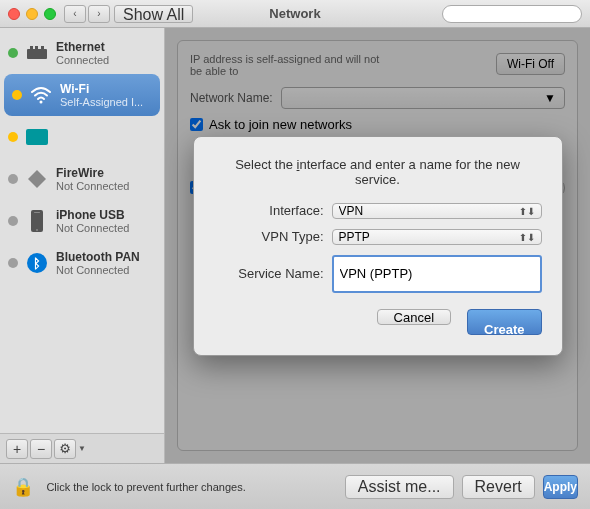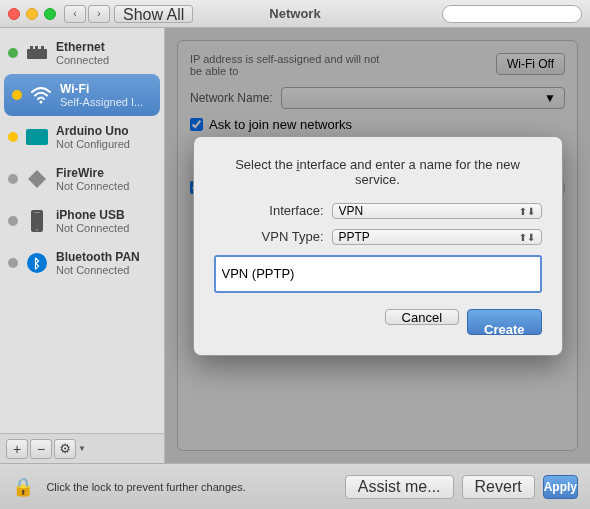--- a/index.html
+++ b/index.html
@@ -374,20 +374,21 @@
     .modal-create-btn {
       height: 24px;
       padding: 12px 16px;
       background: linear-gradient(to bottom, #6baae8, #4a80c8);
       border: 1px solid #3a6ab0;
       border-radius: 4px;
       font-size: 13px;
       cursor: pointer;
       color: #fff;
       font-weight: bold;
+      margin-left: 8px;
     }
     .select-wrapper {
       flex: 1;
       position: relative;
     }
     .select-wrapper select {
       width: 100%;
       height: 16px;
       background: linear-gradient(to bottom, #f8f8f8, #e8e8e8);
       border: 1px solid #aaa;
@@ -485,24 +486,20 @@
           <div class="item-name">Wi-Fi</div>
           <div class="item-status">Self-Assigned I...</div>
         </div>
       </div>
 
       <div class="sidebar-item">
         <div class="status-dot dot-yellow"></div>
         <div class="item-icon">
           <div class="arduino-icon"></div>
         </div>
-        <div class="item-text">
-          <div class="item-name">Arduino Uno</div>
-          <div class="item-status">Not Configured</div>
-        </div>
       </div>
 
       <div class="sidebar-item">
         <div class="status-dot dot-gray"></div>
         <div class="item-icon">
           <svg width="22" height="22" viewBox="0 0 22 22">
             <polygon points="11,2 20,11 11,20 2,11" fill="#888"></polygon>
           </svg>
         </div>
         <div class="item-text">
@@ -611,20 +608,21 @@
               <option selected="">PPTP</option>
               <option>L2TP over IPSec</option>
               <option>Cisco IPSec</option>
               <option>IKEv2</option>
             </select>
             <span class="select-arrow">⬆⬇</span>
           </div>
         </div>
 
         <div class="form-row">
+          <span class="form-label">Service Name:</span>
           <input class="form-input" type="text" value="VPN (PPTP)" style="">
         </div>
 
         <div class="modal-buttons">
           <button class="modal-cancel-btn">Cancel</button>
           <button class="modal-create-btn">Create</button>
         </div>
 
       </div>
     </div>

